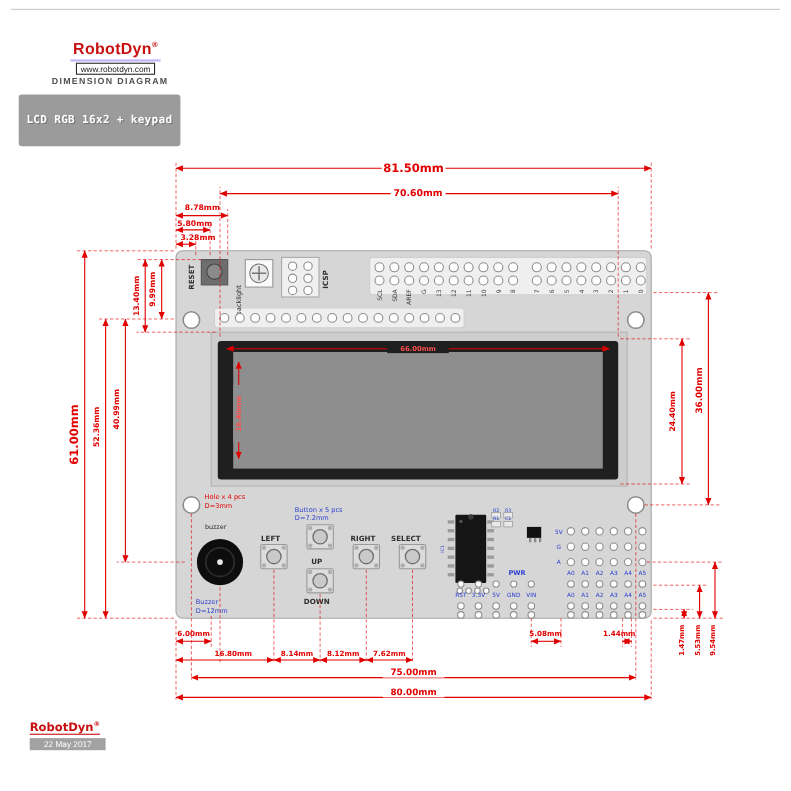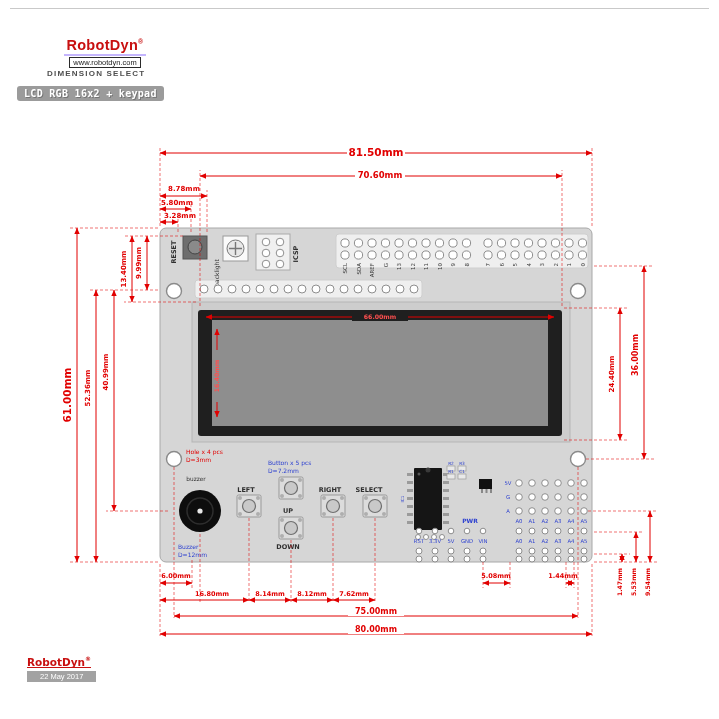--- a/index.html
+++ b/index.html
@@ -8,21 +8,21 @@
   .page{position:relative;width:719px;height:719px;background:#fff;overflow:hidden}
   .toprule{position:absolute;left:10px;top:8px;width:699px;border-top:1px solid #c9c9c9}
   .logo{position:absolute;left:58px;top:36px;width:94px;text-align:center}
   .logo .brand{display:inline-block;font-size:14.5px;font-weight:bold;color:#c81010;
     letter-spacing:.3px;font-family:Liberation Sans, sans-serif;border-bottom:2px solid #c4b5fd;padding:0 2px 1px}
   .logo .brand sup{font-size:7px}
   .logo .urlbox{display:block;margin:1px auto 16px;width:fit-content;border:1px solid #2a2a2a;
     font-size:7.5px;color:#222;padding:0 3px;background:#fff}
   .doctype{position:absolute;left:47px;top:69px;font-size:8px;letter-spacing:1.2px;color:#4f4f4f;font-weight:bold}
   .badge{position:absolute;left:17px;top:86px;background:#9b9b9b;color:#fff;border-radius:3px;
-    padding:0 7px;font-family:"DejaVu Sans Mono",monospace;font-size:10px;font-weight:bold;
+    padding:16px 7px;font-family:"DejaVu Sans Mono",monospace;font-size:10px;font-weight:bold;
     line-height:1.5;letter-spacing:.3px;text-align:center;text-shadow:1px 1px 0 rgba(0,0,0,.25)}
   .footer{position:absolute;left:27px;top:651px}
   .footer .brand{display:inline-block;font-size:10.5px;font-weight:bold;color:#c81010;
     font-family:"DejaVu Sans",sans-serif;border-bottom:1.5px solid #c81010}
   .footer .brand sup{font-size:6px}
   .datebar{margin-top:2px;background:#a2a2a2;color:#fff;font-size:7.5px;padding:1px 13px;width:fit-content}
   svg{position:absolute;left:0;top:0}
   svg text{user-select:none;font-family:"DejaVu Sans",sans-serif}
   .pad{fill:#ffffff;stroke:#8e8e8e;stroke-width:1}
   .mhole{fill:#ffffff;stroke:#8a8a8a;stroke-width:1.4}
@@ -43,21 +43,21 @@
 </head>
 <body>
 
 <div class="page">
   <div class="toprule"></div>
 
   <div class="logo">
     <span class="brand"><span>RobotDyn</span><sup>®</sup></span>
     <span class="urlbox">www.robotdyn.com</span>
   </div>
-  <div class="doctype">DIMENSION SELECT</div>
+  <div class="doctype">DIMENSION DIAGRAM</div>
 
   <div class="badge">
     <div>LCD RGB 16x2 + keypad</div>
   </div>
 
   <svg id="board-svg" width="719" height="719" viewBox="0 0 719 719">
     <defs>
       <marker id="arw" viewBox="0 0 8 8" refX="7.2" refY="4" markerWidth="7" markerHeight="7" orient="auto-start-reverse" markerUnits="userSpaceOnUse">
         <path d="M0,0.8 L7.5,4 L0,7.2 Z" fill="#e10000"></path>
       </marker>

